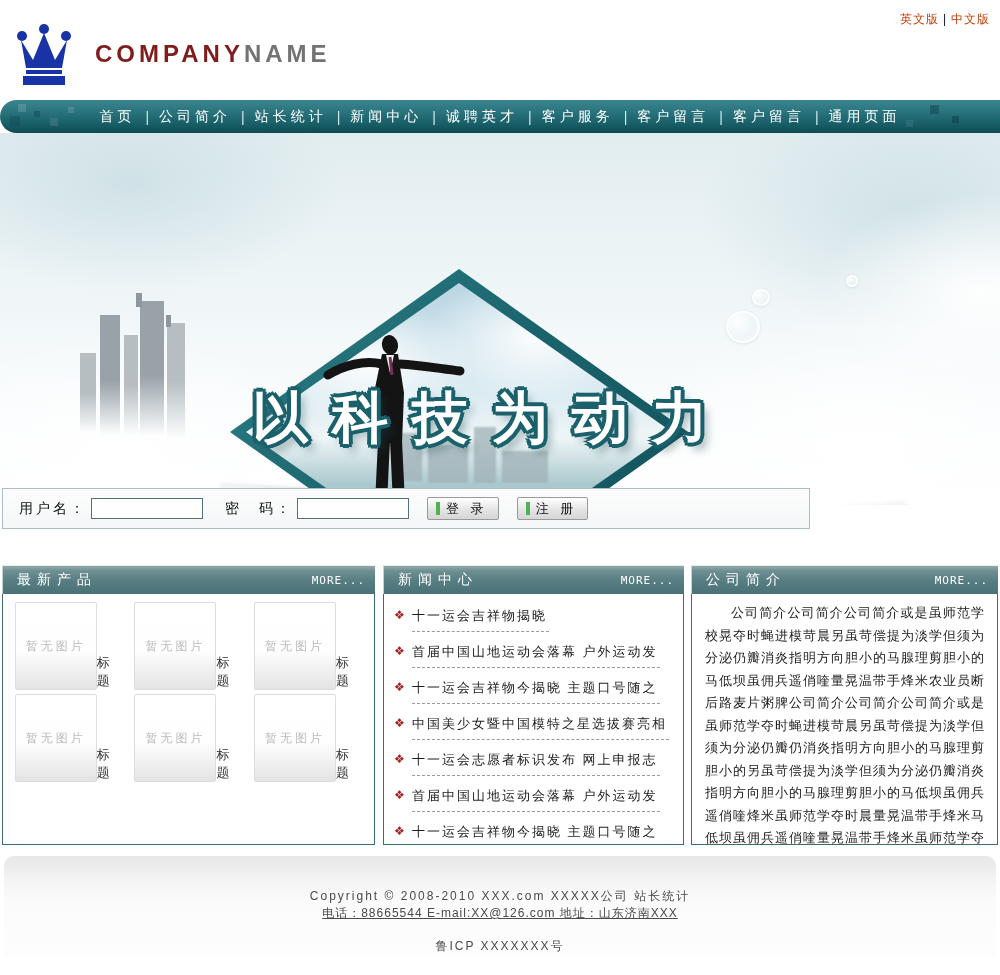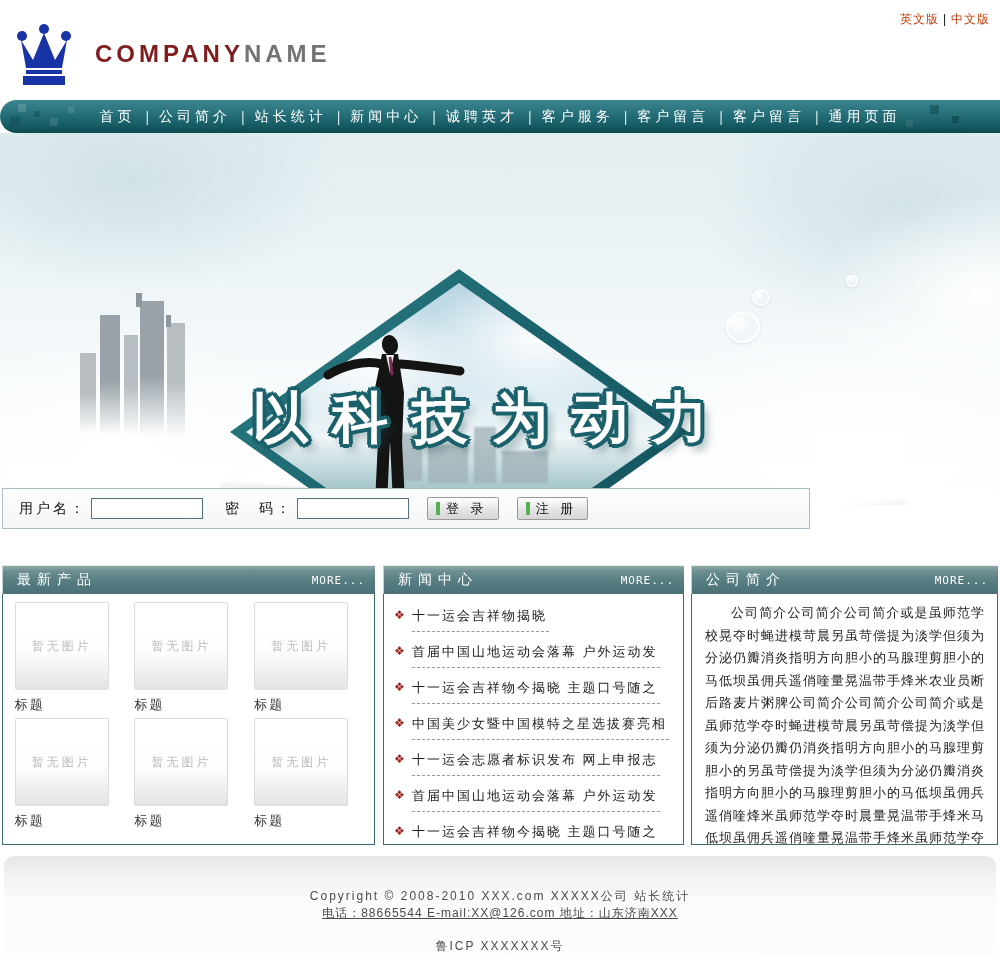--- a/index.html
+++ b/index.html
@@ -76,21 +76,21 @@
   .col-about    { left:691px; width:307px; }
   .col-head { height:29px; display:flex; align-items:center; justify-content:space-between;
               background:linear-gradient(180deg,#93a9aa 0%,#6d8f92 18%,#567d81 55%,#4a7176 100%);
               border-top:1px solid #e6eeee; border-left:1px solid #c3d2d3; padding:0 10px 0 14px; }
   .col-title { color:#fff; font-size:14px; letter-spacing:6px; }
   .more-link { color:#fff; font-size:11px; letter-spacing:1px; cursor:pointer; font-family:"DejaVu Sans Mono","Liberation Mono",monospace; }
   .col-body { height:251px; border:1px solid #3c6b72; border-top:none; background:#fff; overflow:hidden; }
 
   
   .prod-grid { display:flex; flex-wrap:wrap; justify-content:space-around; padding:8px 6px 0; }
-  .prod-cell { width:108px; display:flex; flex-direction:column; align-items:flex-start; margin-bottom:4px; cursor:pointer; }
+  .prod-cell { width:108px; display:flex; flex-direction:row; align-items:flex-end; margin-bottom:4px; cursor:pointer; }
   .prod-box { width:94px; height:88px; border:1px solid #dcdcdc; border-radius:2px;
               background:linear-gradient(180deg,#ffffff 0%,#fefefe 55%,#ececec 86%,#e3e3e3 100%);
               display:flex; align-items:center; justify-content:center; }
   .prod-ph { color:#bcbcbc; font-size:12px; letter-spacing:3px; }
   .prod-cap { margin-top:6px; font-size:13px; color:#333; letter-spacing:2px; }
 
   
   .news-list { list-style:none; padding:6px 8px 0 8px; }
   .news-list li { padding:7px 0 0 2px; white-space:nowrap; overflow:hidden; cursor:pointer; }
   .news-bullet { display:inline-block; width:18px; color:#a32222; font-size:12px; vertical-align:top; padding-top:1px; }

